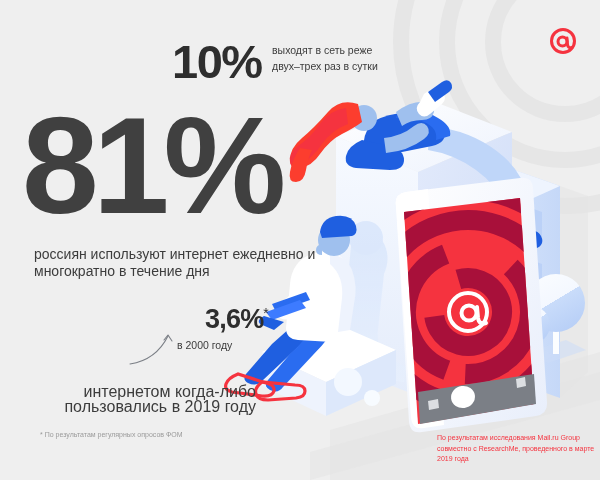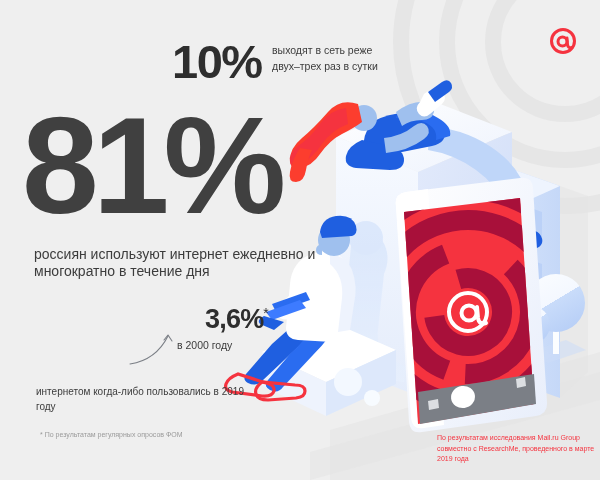--- a/index.html
+++ b/index.html
@@ -105,24 +105,25 @@
     font-size: 20px;
     vertical-align: super;
     font-weight: normal;
     letter-spacing: 0;
   }
 
   .stat-76-note {
     position: absolute;
     left: 36px;
     top: 384px;
-    font-size: 10px;
+    font-size: 16px;
     line-height: 15px;
     color: #3c3c3c;
     width: 220px;
+    text-align: right;
   }
 
   .stat-36 {
     position: absolute;
     left: 165px;
     top: 306px;
     font-size: 27px;
     font-weight: bold;
     letter-spacing: -0.8px;
     color: #2e2e2e;

